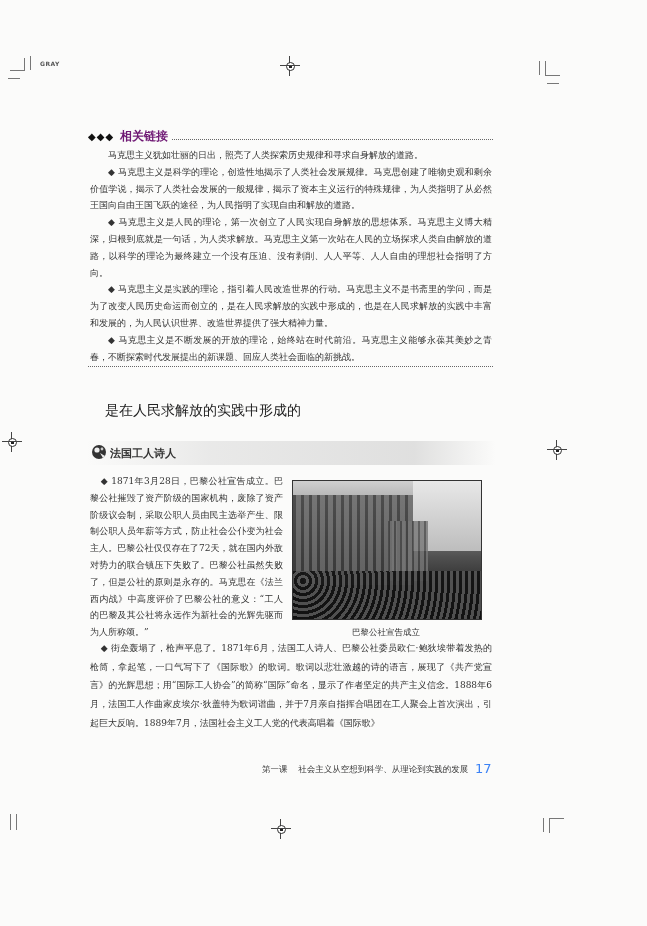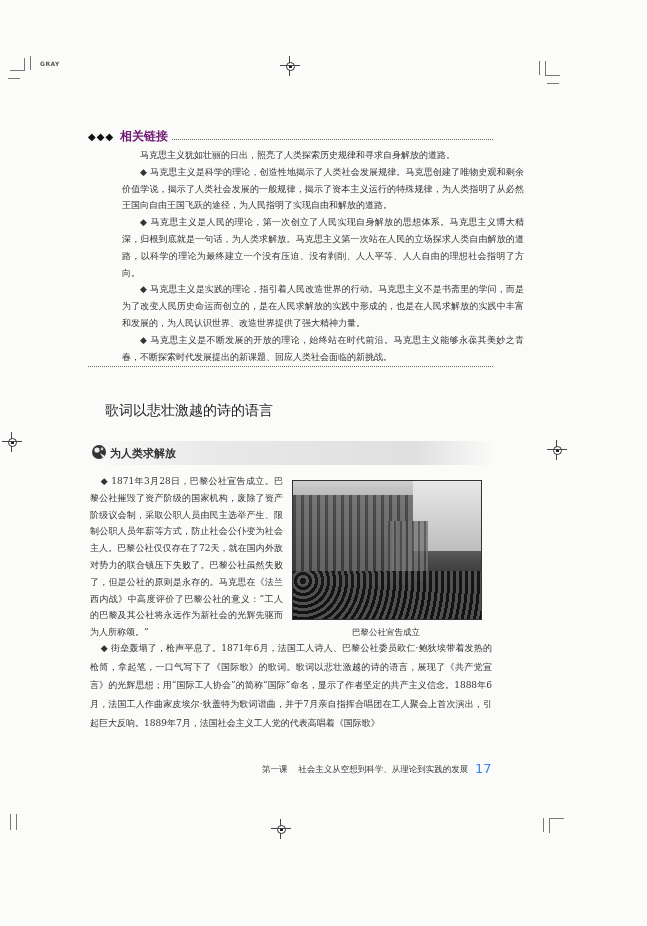--- a/index.html
+++ b/index.html
@@ -17,21 +17,21 @@
     }
     .reg::before { content: ""; position: absolute; left: 5px; top: -4px; width: 1px; height: 20px; background: #444; }
     .reg::after { content: ""; position: absolute; left: -4px; top: 5px; width: 20px; height: 1px; background: #444; }
     .reg span { position: absolute; left: 2px; top: 2px; width: 7px; height: 7px; border-radius: 50%; border: 1px solid #333; background: radial-gradient(#222 35%, #fff 40%); }
 
     
     .link-head { position: absolute; left: 88px; top: 128px; width: 405px; display: flex; align-items: center; }
     .diamonds { font-size: 10px; letter-spacing: 1px; color: #111; margin-right: 6px; font-family: "DejaVu Sans", sans-serif; }
     .link-title { font-family: "DejaVu Sans", sans-serif; font-weight: bold; font-size: 12px; color: #701a75; margin-right: 4px; }
     .dots { flex: 1; border-bottom: 1px dotted #666; height: 0; margin-top: 6px; }
-    .link-body { position: absolute; left: 90px; top: 147px; width: 402px; font-size: 9px; line-height: 16.8px; color: #333; margin-left: 32px; }
+    .link-body { position: absolute; left: 90px; top: 147px; width: 402px; font-size: 9px; line-height: 16.8px; color: #333; }
     .link-body p { margin: 0; text-indent: 2em; text-align: justify; }
     .link-end { position: absolute; left: 88px; top: 366px; width: 405px; border-bottom: 1px dotted #666; }
 
     .section-title { position: absolute; left: 105px; top: 402px; font-size: 14px; color: #222; font-family: "DejaVu Serif", serif; }
 
     .explore-band {
       position: absolute; left: 86px; top: 441px; width: 410px; height: 24px;
       background: linear-gradient(90deg, rgba(250,250,250,0) 0%, rgba(200,200,200,0.35) 30%, rgba(190,190,190,0.45) 80%, rgba(250,250,250,0) 100%);
     }
     .explore-icon { position: absolute; left: 91px; top: 444px; width: 16px; height: 16px; }
@@ -93,30 +93,30 @@
 </div>
 <div class="link-body">
   <p>马克思主义犹如壮丽的日出，照亮了人类探索历史规律和寻求自身解放的道路。</p>
   <p>◆ 马克思主义是科学的理论，创造性地揭示了人类社会发展规律。马克思创建了唯物史观和剩余价值学说，揭示了人类社会发展的一般规律，揭示了资本主义运行的特殊规律，为人类指明了从必然王国向自由王国飞跃的途径，为人民指明了实现自由和解放的道路。</p>
   <p>◆ 马克思主义是人民的理论，第一次创立了人民实现自身解放的思想体系。马克思主义博大精深，归根到底就是一句话，为人类求解放。马克思主义第一次站在人民的立场探求人类自由解放的道路，以科学的理论为最终建立一个没有压迫、没有剥削、人人平等、人人自由的理想社会指明了方向。</p>
   <p>◆ 马克思主义是实践的理论，指引着人民改造世界的行动。马克思主义不是书斋里的学问，而是为了改变人民历史命运而创立的，是在人民求解放的实践中形成的，也是在人民求解放的实践中丰富和发展的，为人民认识世界、改造世界提供了强大精神力量。</p>
   <p>◆ 马克思主义是不断发展的开放的理论，始终站在时代前沿。马克思主义能够永葆其美妙之青春，不断探索时代发展提出的新课题、回应人类社会面临的新挑战。</p>
 </div>
 <div class="link-end"></div>
 
-<div class="section-title">歌词以悲壮激越的诗的语言</div>
+<div class="section-title">是在人民求解放的实践中形成的</div>
 
 <div class="explore-band"></div>
 <svg class="explore-icon" viewBox="0 0 16 16">
   <circle cx="8" cy="8" r="7" fill="#333"></circle>
   <circle cx="6" cy="6" r="2.6" fill="#eee"></circle>
   <path d="M9 9 L14 12 L12 14 Z" fill="#eee"></path>
   <circle cx="11" cy="5" r="1.4" fill="#ccc"></circle>
 </svg>
-<div class="explore-label">为人类求解放</div>
+<div class="explore-label">法国工人诗人</div>
 
 <div class="commune-text">
   <p>◆ 1871年3月28日，巴黎公社宣告成立。巴黎公社摧毁了资产阶级的国家机构，废除了资产阶级议会制，采取公职人员由民主选举产生、限制公职人员年薪等方式，防止社会公仆变为社会主人。巴黎公社仅仅存在了72天，就在国内外敌对势力的联合镇压下失败了。巴黎公社虽然失败了，但是公社的原则是永存的。马克思在《法兰西内战》中高度评价了巴黎公社的意义：“工人的巴黎及其公社将永远作为新社会的光辉先驱而为人所称颂。”</p>
 </div>
 
 <div class="photo">
   <div class="sky"></div>
   <div class="bldg"></div>
   <div class="bldg2"></div>
   <div class="crowd"></div>

